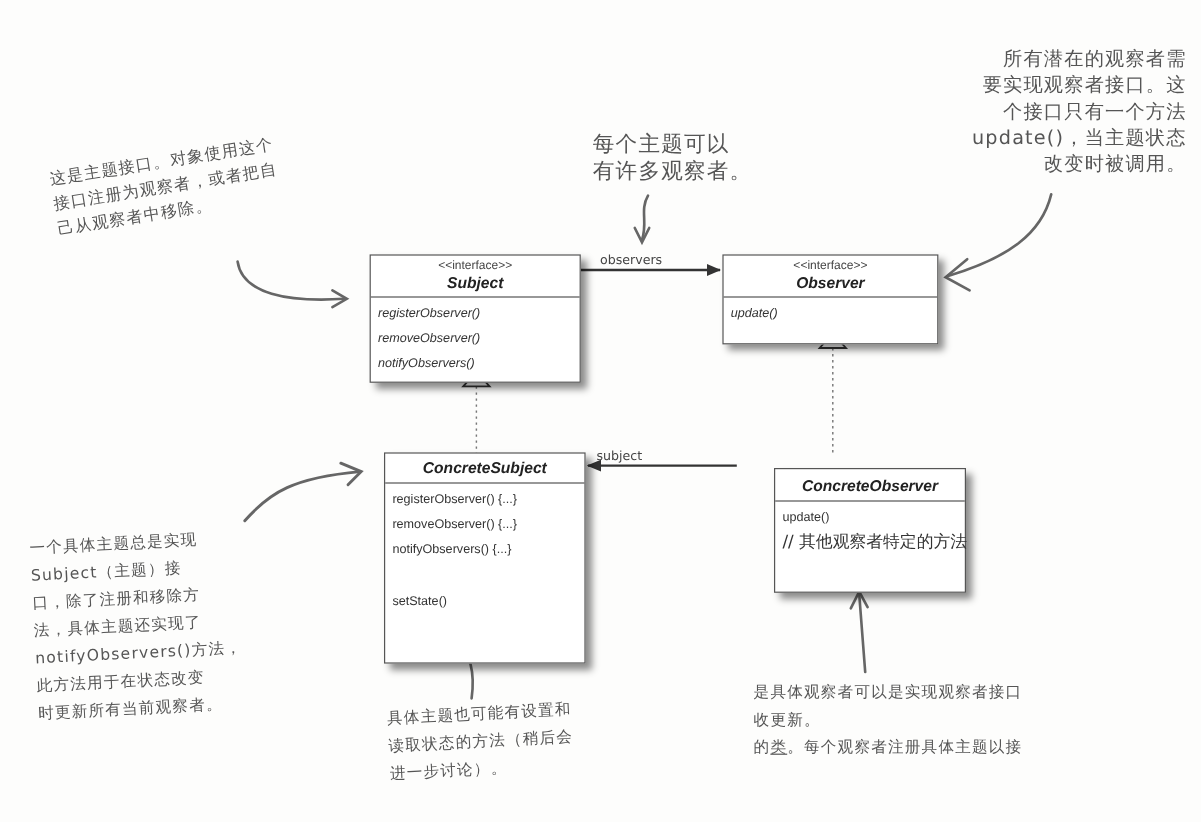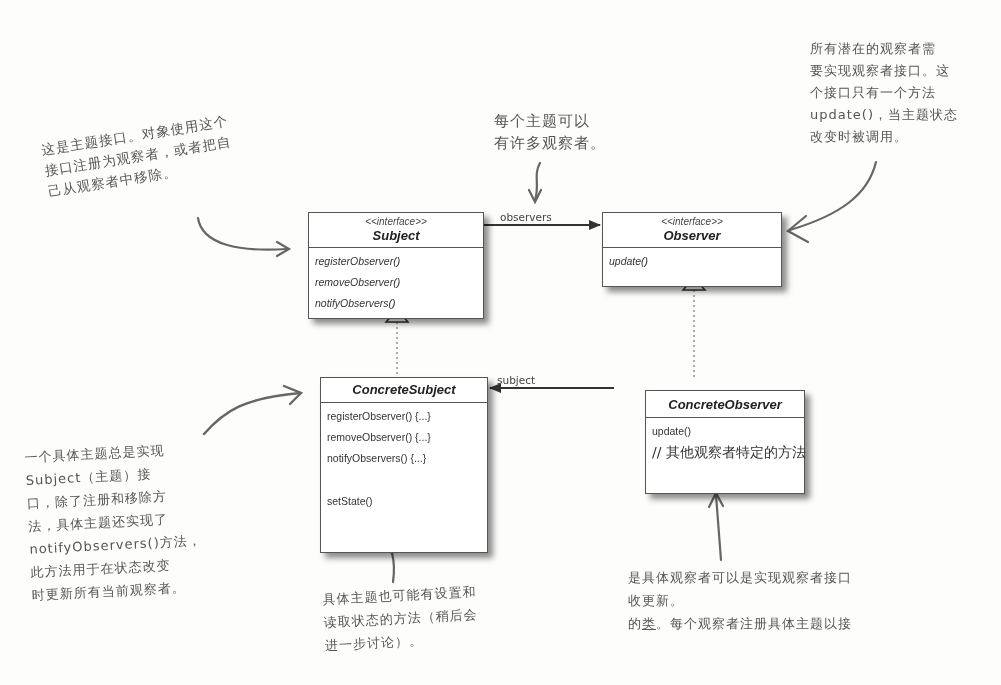--- a/index.html
+++ b/index.html
@@ -11,21 +11,21 @@
   }
   .canvas { position: absolute; left: 0; top: 0; width: 1001px; height: 685px; }
   svg.lines { position: absolute; left: 0; top: 0; width: 1001px; height: 685px; }
 
   .uml {
     position: absolute; background: #fff; border: 1px solid #555;
     box-shadow: 5px 5px 6px rgba(0,0,0,0.45);
     font-family: "Liberation Sans", sans-serif; color: #333;
   }
   .uml .head { border-bottom: 1px solid #555; text-align: center; padding: 3px 4px 3px; }
-  .uml .stereo { font-style: italic; font-size: 10px; color: #444; line-height: 12px; }
+  .uml .stereo { font-size: 10px; color: #444; line-height: 12px; }
   .uml .name { font-weight: bold; font-size: 13px; line-height: 16px; color: #222; font-style: italic; }
   .uml .name.italic { font-style: italic; }
   .uml .body { padding: 3px 6px 4px; }
   .uml .method { font-size: 10.5px; line-height: 21px; color: #333; white-space: nowrap; }
   .uml .method.italic { font-style: italic; }
   .uml .gap { height: 22px; }
 
   .note {
     position: absolute; font-family: "DejaVu Sans", sans-serif;
     color: #555; font-size: 14px; line-height: 21px; letter-spacing: 1px;
@@ -135,24 +135,24 @@
     </div>
   </div>
 
   <div class="assoc-label" style="left:500px; top:211px;">observers</div>
   <div class="assoc-label" style="left:497px; top:374px;">subject</div>
 
   <div class="note" style="left:40px; top:140px; font-size:13.5px; transform:rotate(-9deg); transform-origin:left top;">这是主题接口。对象使用这个
 接口注册为观察者，或者把自
 己从观察者中移除。</div>
 
-  <div class="note" style="left:494px; top:110px; font-size:15px; line-height:22px;">每个主题可以
+  <div class="note" style="left:494px; top:110px; font-size:18px; line-height:22px;">每个主题可以
 有许多观察者。</div>
 
-  <div class="note" style="left:810px; top:38px; font-size:13px; line-height:22px;">所有潜在的观察者需
+  <div class="note" style="left:810px; top:38px; font-size:16px; line-height:22px;text-align:right;">所有潜在的观察者需
 要实现观察者接口。这
 个接口只有一个方法
 update()，当主题状态
 改变时被调用。</div>
 
   <div class="note" style="left:24px; top:446px; font-size:13px; line-height:23px; transform:rotate(-3deg); transform-origin:left top;">一个具体主题总是实现
 Subject（主题）接
 口，除了注册和移除方
 法，具体主题还实现了
 notifyObservers()方法，

